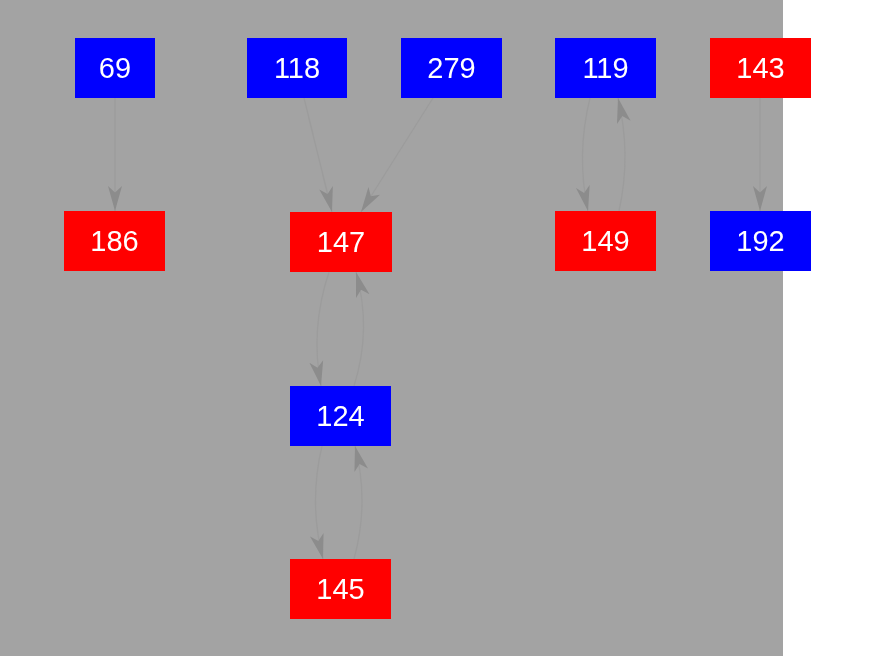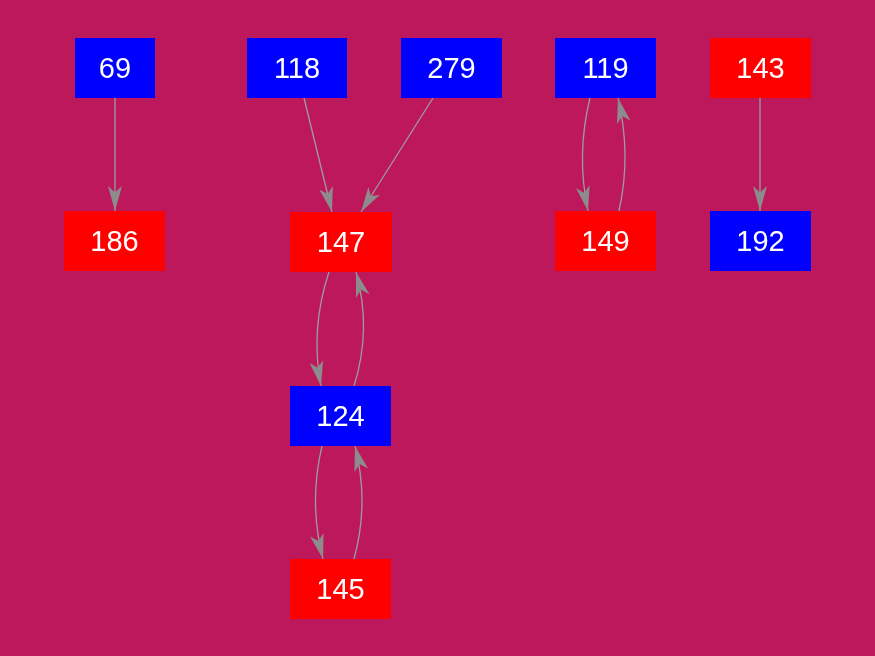--- a/index.html
+++ b/index.html
@@ -6,23 +6,23 @@
     margin: 0;
     padding: 0;
     background: #ffffff;
     width: 875px;
     height: 656px;
     overflow: hidden;
     font-family: "Liberation Sans", sans-serif;
   }
   .stage {
     position: relative;
-    width: 875px;
+    width: 783px;
     height: 656px;
-    background: #be185d;
+    background: #a3a3a3;
   }
   svg { display: block; }
   .edge-path {
     fill: none;
     stroke-width: 1.3px;
   }
   .node-rect { stroke: none; }
   .node-label {
     font-family: "Liberation Sans", sans-serif;
     font-size: 29px;

